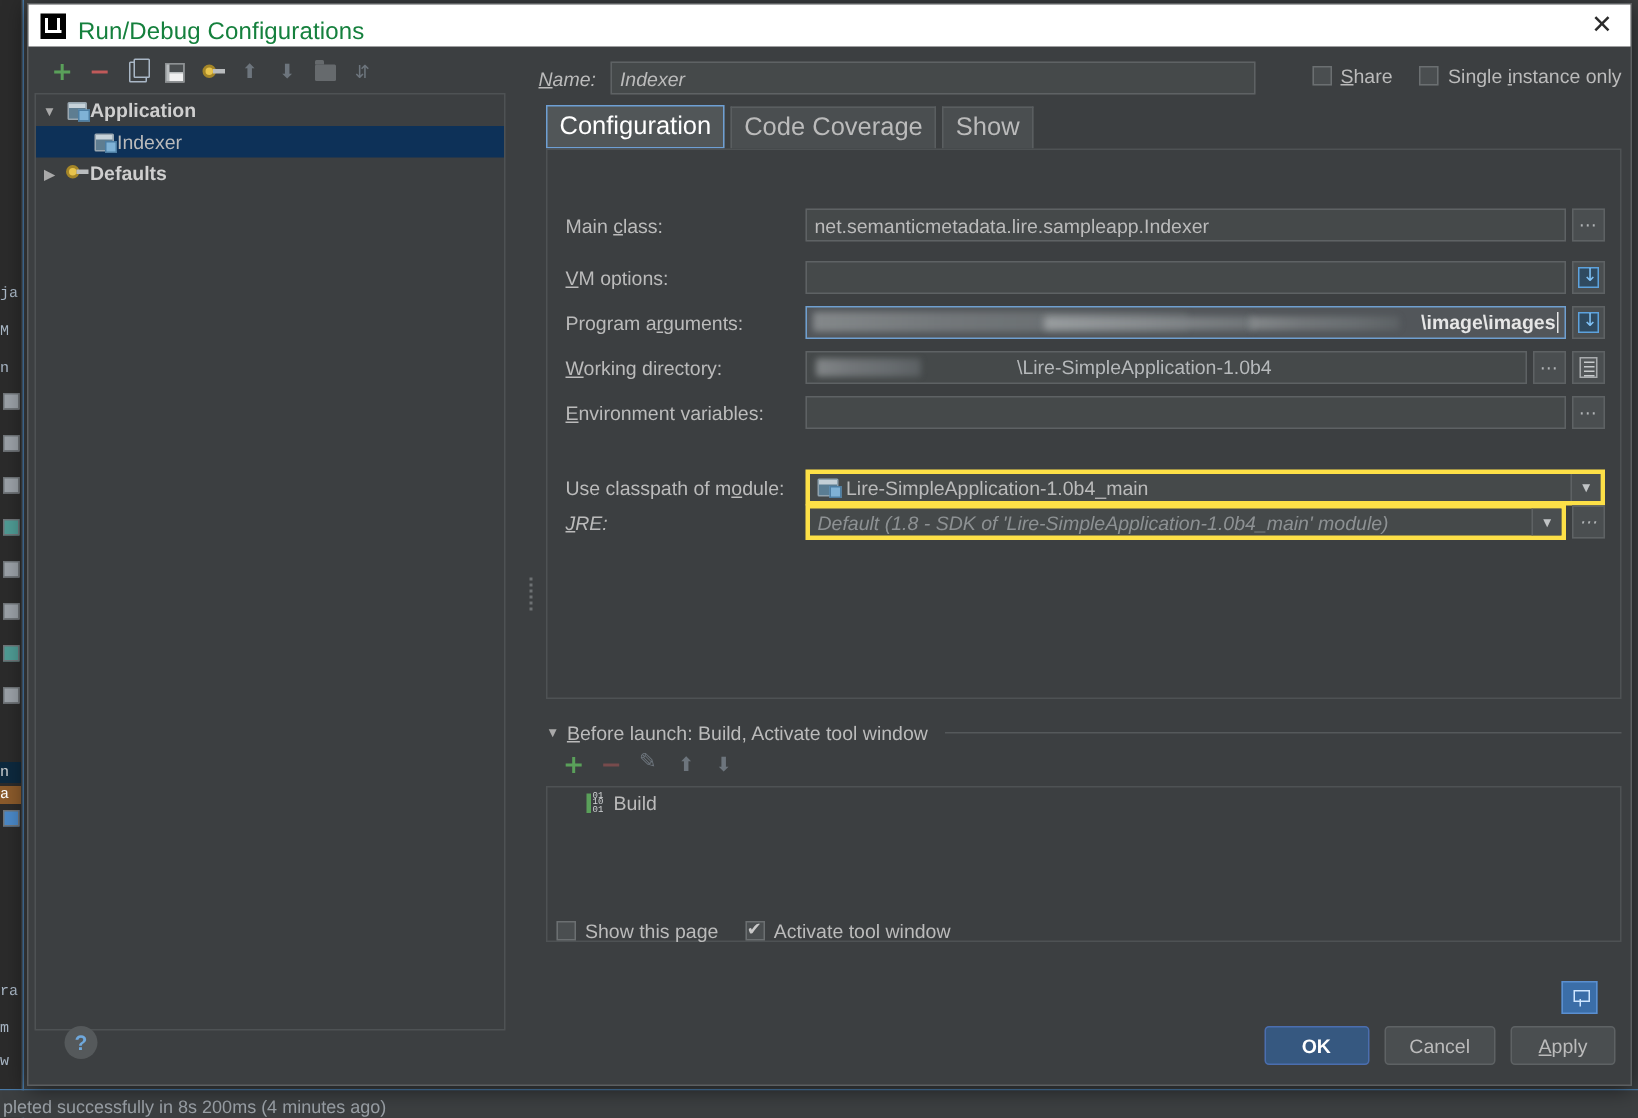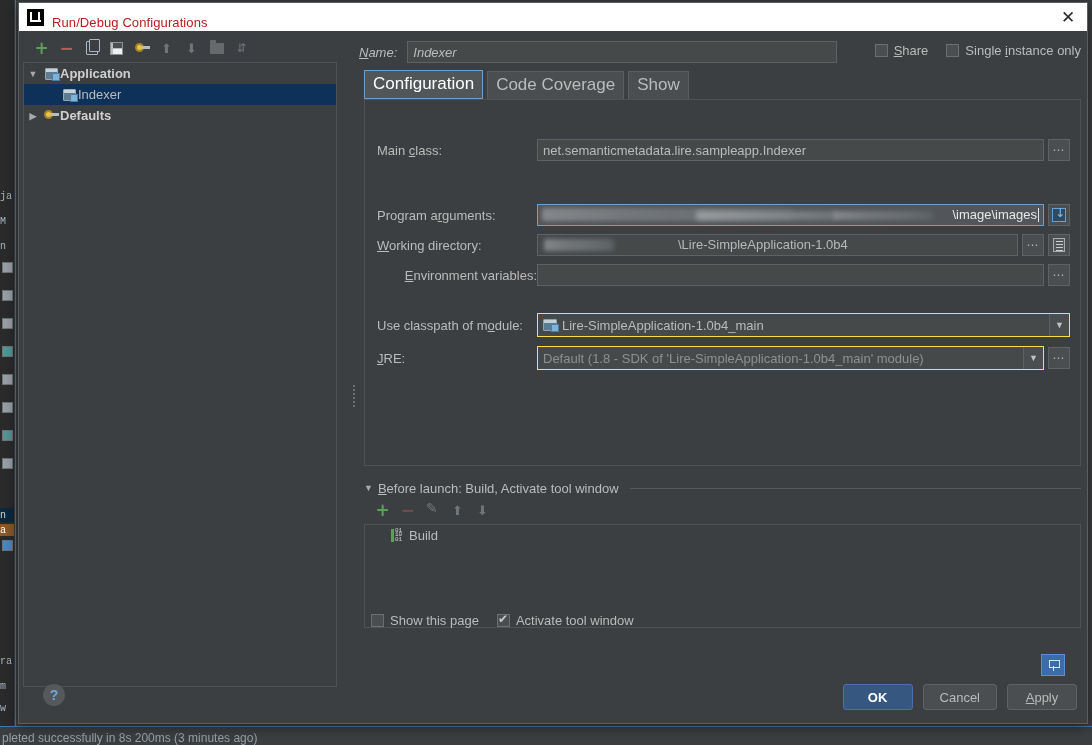--- a/index.html
+++ b/index.html
@@ -76,21 +76,21 @@
   }
   #titlebar .ij-logo::after {
     content: ""; position: absolute; left: 3px; top: 11px;
     width: 11px; height: 2px; background: #fff;
   }
   #titlebar .ij-logo i {
     position: absolute; left: 11px; top: 3px; width: 2px; height: 8px;
     background: #fff;
   }
   #title-text {
-    font-size: 13px; color: #b91c1c; letter-spacing: .1px; margin-top: 10px;
+    font-size: 16px; color: #15803d; letter-spacing: .1px; margin-top: 10px;
   }
   #close-btn {
     position: absolute; right: 6px; top: 2px;
     width: 26px; height: 24px;
     display: flex; align-items: center; justify-content: center;
     color: #2b2b2b; font-size: 17px; cursor: pointer;
     font-family: "DejaVu Sans", sans-serif;
   }
 
   #body { position: relative; height: 693px; }
@@ -250,34 +250,35 @@
     filter: blur(2.4px); opacity: .9;
   }
 
   #prog-field {
     border: 1px solid #6f9fd0; background: #52565a;
     position: relative; overflow: hidden;
   }
   #prog-text {
     position: absolute; right: 4px; top: 2px; font-size: 13px; color: #e6e6e6;
     white-space: nowrap;
+    font-weight: bold;
   }
   .caret {
     display: inline-block; width: 1px; height: 14px;
     background: #e6e6e6; vertical-align: -3px; margin-left: 1px;
   }
   #wd-field { position: relative; overflow: hidden; }
   #wd-text {
     position: absolute; left: 140px; top: 2px; font-size: 13px; color: #b6b9bb;
     white-space: nowrap;
   }
 
   
   .combo {
-    background: #45494a; border: 1px solid #fde047; height: 24px;
+    background: #45494a; border: 3px solid #fde047; height: 24px;
     display: flex; align-items: center; padding-left: 5px;
     font-size: 13px; color: #bbbbbb; position: relative; overflow: hidden;
   }
   .combo .arrow {
     position: absolute; right: 0; top: 0; width: 20px; height: 100%;
     background: #4a4e50; border-left: 1px solid #5e6264;
     display: flex; align-items: center; justify-content: center;
     font-size: 9px; color: #c0c3c5;
   }
   .mod-icon {
@@ -443,21 +444,21 @@
   <div class="bd-rowsel" style="top:508px;"></div>
   <div class="bd-frag" style="top:509px;color:#d0d3d5;">n</div>
   <div class="bd-rowbrown" style="top:524px;"></div>
   <div class="bd-frag" style="top:524px;color:#ffffff;">a</div>
   <div class="bd-chip blue" style="top:540px;"></div>
   <div class="bd-frag" style="top:655px;">ra</div>
   <div class="bd-frag" style="top:680px;">m</div>
   <div class="bd-frag" style="top:702px;">w</div>
   <div class="bd-vline" style="left:15px;"></div>
   <div id="bd-hline"></div>
-  <div id="statusbar">pleted successfully in 8s 200ms (3 minutes ago)</div>
+  <div id="statusbar">pleted successfully in 8s 200ms (4 minutes ago)</div>
 </div>
 
 <div id="dialog">
 
   <div id="titlebar">
     <div class="ij-logo">
         <i></i>
       </div>
     <div id="title-text">Run/Debug Configurations</div>
     <div id="close-btn">✕</div>
@@ -569,20 +570,27 @@
       <div id="card">
 
         <div class="frow" style="top:43px;">
           <span class="flabel">Main <span class="u">c</span>lass:</span>
           <div class="tfield" style="width:524px;">net.semanticmetadata.lire.sampleapp.Indexer</div>
           <div class="browse-btn">
               <span class="dots">⋯</span>
             </div>
         </div>
 
+        <div class="frow" style="top:78px;">
+          <span class="flabel"><span class="u">V</span>M options:</span>
+          <div class="tfield" style="width:524px;"></div>
+          <div class="icon-btn">
+              <span class="ins-icon"></span>
+            </div>
+        </div>
 
         <div class="frow" style="top:108px;">
           <span class="flabel">Program a<span class="u">r</span>guments:</span>
           <div class="tfield" id="prog-field" style="width:524px;">
             <div class="redact" style="left:4px; top:3px; width:250px; height:13px;"></div>
             <div class="redact2" style="left:158px; top:6px; width:140px; height:9px;"></div>
             <div class="redact" style="left:295px; top:6px; width:100px; height:9px;"></div>
             <div id="prog-text"><span>\image\images</span><span class="caret"></span></div>
           </div>
           <div class="icon-btn">
@@ -597,38 +605,38 @@
             <div id="wd-text">\Lire-SimpleApplication-1.0b4</div>
           </div>
           <div class="browse-btn">
               <span class="dots">⋯</span>
             </div>
           <div class="icon-btn">
               <span class="list-icon"></span>
             </div>
         </div>
 
-        <div class="frow" style="top:168px;text-align:right;">
+        <div class="frow" style="top:168px;">
           <span class="flabel"><span class="u">E</span>nvironment variables:</span>
           <div class="tfield" style="width:524px;"></div>
           <div class="browse-btn">
               <span class="dots">⋯</span>
             </div>
         </div>
 
         <div class="frow" style="top:212px; height:26px;">
           <span class="flabel">Use classpath of m<span class="u">o</span>dule:</span>
           <div class="combo" style="width:546px;">
             <span class="mod-icon"></span>
             <span>Lire-SimpleApplication-1.0b4_main</span>
             <span class="arrow">▼</span>
           </div>
         </div>
 
-        <div class="frow" style="top:245px; height:26px;">
+        <div class="frow" style="top:235px; height:26px;font-style:italic;">
           <span class="flabel"><span class="u">J</span>RE:</span>
           <div class="combo disabled" style="width:524px; color:#8d9193;">
             <span>Default (1.8 - SDK of 'Lire-SimpleApplication-1.0b4_main' module)</span>
             <span class="arrow">▼</span>
           </div>
           <div class="browse-btn">
               <span class="dots">⋯</span>
             </div>
         </div>
 

